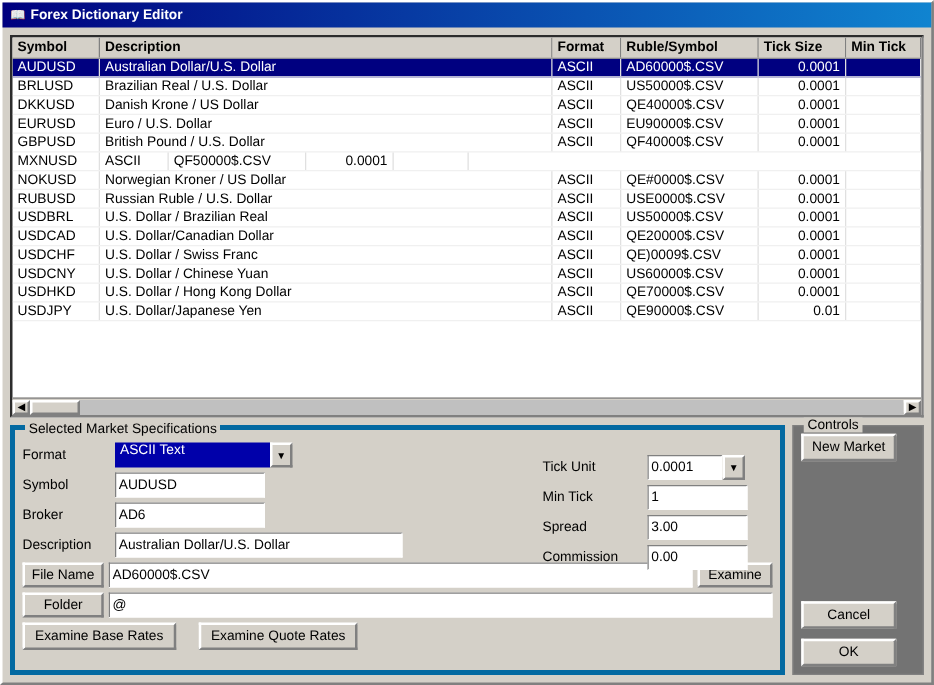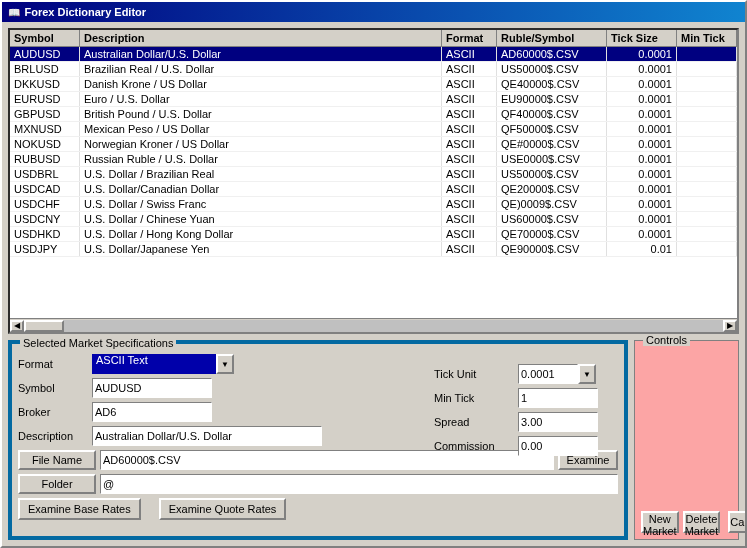--- a/index.html
+++ b/index.html
@@ -125,25 +125,24 @@
       left: 8px;
       background: #d4d0c8;
       padding: 0 3px;
       font-size: 11px;
     }
     .controls-panel {
       width: 105px;
       border: 1px solid #808080;
       padding: 6px;
       position: relative;
-      background: #fca5a5;
-      display: flex;
-      flex-direction: row;
+      background: #737373;
+      display: flex;
+      flex-direction: column;
       gap: 4px;
-      align-items: flex-end;
     }
     .controls-label {
       position: absolute;
       top: -7px;
       left: 8px;
       background: #d4d0c8;
       padding: 0 3px;
       font-size: 11px;
     }
     
@@ -207,21 +206,21 @@
     .specs-right .form-label { width: 80px; }
     .form-input-small { width: 80px; }
     
     .file-row {
       display: flex;
       align-items: center;
       margin-bottom: 4px;
       gap: 4px;
     }
     .file-btn {
-      width: 78px;
+      width: 65px;
       height: 20px;
       background: #d4d0c8;
       border: 2px solid;
       border-color: #ffffff #808080 #808080 #ffffff;
       font-size: 11px;
       cursor: pointer;
       display: flex;
       align-items: center;
       justify-content: center;
       font-family: inherit;
@@ -346,21 +345,20 @@
           <div class="table-row">
     <div class="td td-symbol">GBPUSD</div>
     <div class="td td-desc">British Pound / U.S. Dollar</div>
     <div class="td td-format">ASCII</div>
     <div class="td td-filesymbol">QF40000$.CSV</div>
     <div class="td td-ticksize">0.0001</div>
     <div class="td td-mintick"></div>
   </div>
           <div class="table-row">
     <div class="td td-symbol">MXNUSD</div>
-    <div class="td td-desc">Mexican Peso / US Dollar</div>
     <div class="td td-format">ASCII</div>
     <div class="td td-filesymbol">QF50000$.CSV</div>
     <div class="td td-ticksize">0.0001</div>
     <div class="td td-mintick"></div>
   </div>
           <div class="table-row">
     <div class="td td-symbol">NOKUSD</div>
     <div class="td td-desc">Norwegian Kroner / US Dollar</div>
     <div class="td td-format">ASCII</div>
     <div class="td td-filesymbol">QE#0000$.CSV</div>
@@ -503,20 +501,19 @@
           <div class="form-row">
             <span class="form-label">Commission</span>
             <input class="form-input form-input-small" type="text" value="0.00" style="">
           </div>
         </div>
       </div>
 
       <div class="controls-panel">
         <span class="controls-label">Controls</span>
         <button class="ctrl-btn">New Market</button>
-        <button class="ctrl-btn">Delete Market</button>
         <div style="flex:1;"></div>
         <button class="ctrl-btn ctrl-btn-cancel">Cancel</button>
         <button class="ctrl-btn ctrl-btn-ok">OK</button>
       </div>
     </div>
   </div>
 </div>
 
 </body></html>

